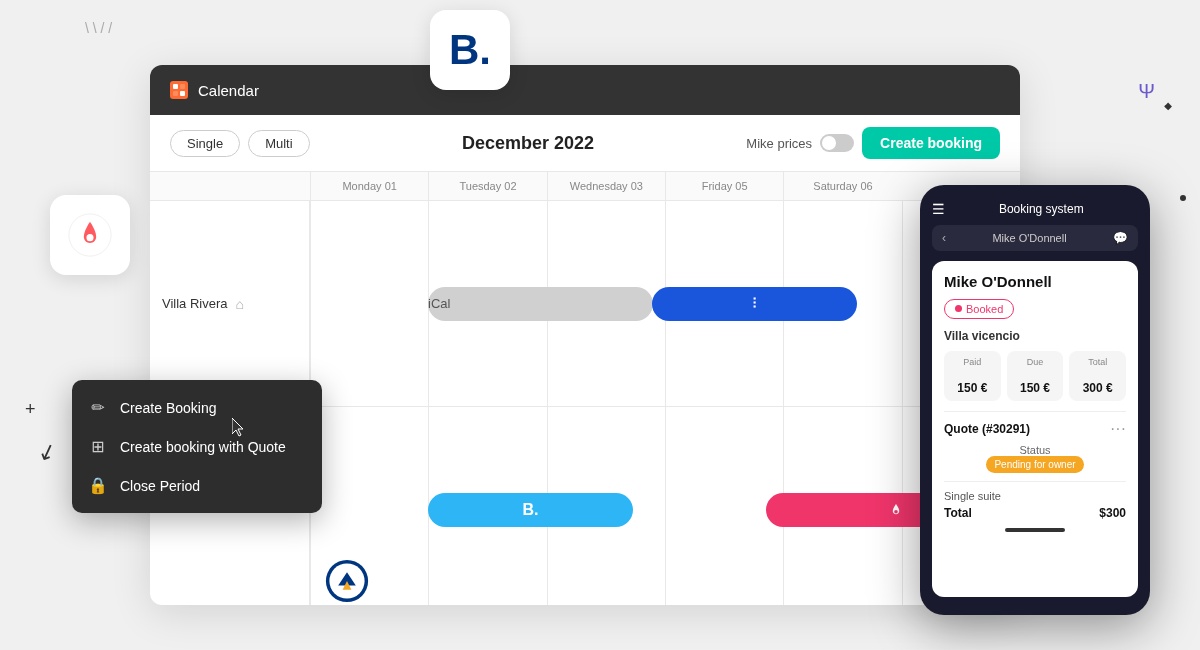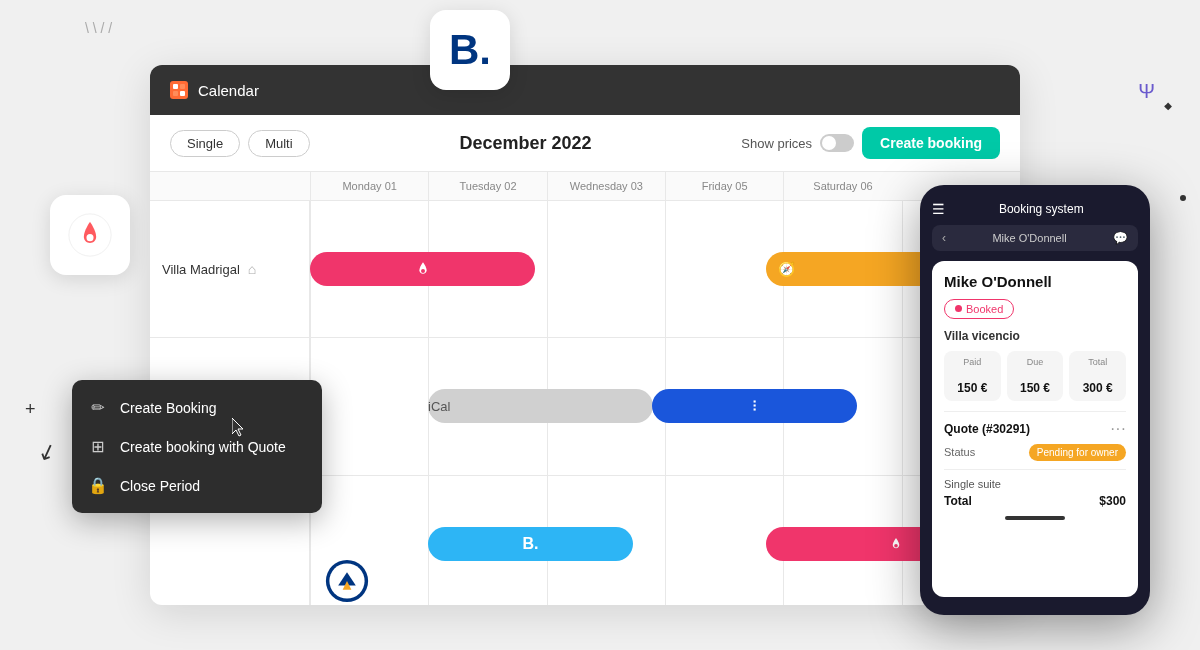--- a/index.html
+++ b/index.html
@@ -303,20 +303,21 @@
     }
     .panel-dots {
       color: #999;
       font-size: 16px;
     }
     .panel-row {
       display: flex;
       align-items: center;
       justify-content: space-between;
       margin-bottom: 6px;
+      flex-direction: column;
     }
     .panel-row-label {
       font-size: 11px;
       color: #666;
     }
     .badge-pending {
       background: #f5a623;
       color: #fff;
       font-size: 10px;
       padding: 3px 8px;
@@ -459,59 +460,36 @@
           <rect x="7" y="7" width="5" height="5" fill="white" rx="1"></rect>
         </svg>
     </div>
     <span class="cal-title">Calendar</span>
   </div>
 
   <div class="cal-toolbar">
     <button class="btn-single">Single</button>
     <button class="btn-multi">Multi</button>
     <div class="cal-month">December 2022</div>
-    <span class="show-prices-label">Show prices</span>
+    <span class="show-prices-label">Mike prices</span>
     <div class="toggle"></div>
     <button class="btn-create-booking">Create booking</button>
   </div>
 
   <div class="cal-grid">
 
     <div class="cal-days-header">
       <div style="border-left:none;"></div>
       <div class="cal-day-header">Monday 01</div>
       <div class="cal-day-header">Tuesday 02</div>
       <div class="cal-day-header">Wednesday 03</div>
       <div class="cal-day-header">Friday 05</div>
       <div class="cal-day-header">Saturday 06</div>
     </div>
 
-    <div class="cal-row">
-      <div class="cal-property">
-        <span>Villa Madrigal</span>
-        <span class="home-icon">⌂</span>
-      </div>
-      <div class="cal-cell"></div>
-      <div class="cal-cell"></div>
-      <div class="cal-cell"></div>
-      <div class="cal-cell"></div>
-      <div class="cal-cell"></div>
-      <div class="cal-cell"></div>
-
-      <div style="position:absolute; left:160px; top:50%; transform:translateY(-50%); width:225px; height:34px; background:#f0356b; border-radius:17px; display:flex; align-items:center; justify-content:center; z-index:2;">
-        <svg width="20" height="20" viewBox="0 0 50 50" fill="none">
-            <path d="M25 8 C25 8, 16 20, 16 28 C16 33, 20 37, 25 37 C30 37, 34 33, 34 28 C34 20, 25 8, 25 8Z" fill="white"></path>
-            <circle cx="25" cy="30" r="5" fill="#f0356b"></circle>
-          </svg>
-      </div>
-
-      <div style="position:absolute; left:616px; top:50%; transform:translateY(-50%); width:260px; height:34px; background:#f5a623; border-radius:17px; display:flex; align-items:center; padding-left:12px; z-index:2;">
-        <span style="color:white; font-size:14px;">🧭</span>
-      </div>
-    </div>
 
     <div class="cal-row">
       <div class="cal-property">
         <span>Villa Rivera</span>
         <span class="home-icon">⌂</span>
       </div>
       <div class="cal-cell"></div>
       <div class="cal-cell"></div>
       <div class="cal-cell"></div>
       <div class="cal-cell"></div>

